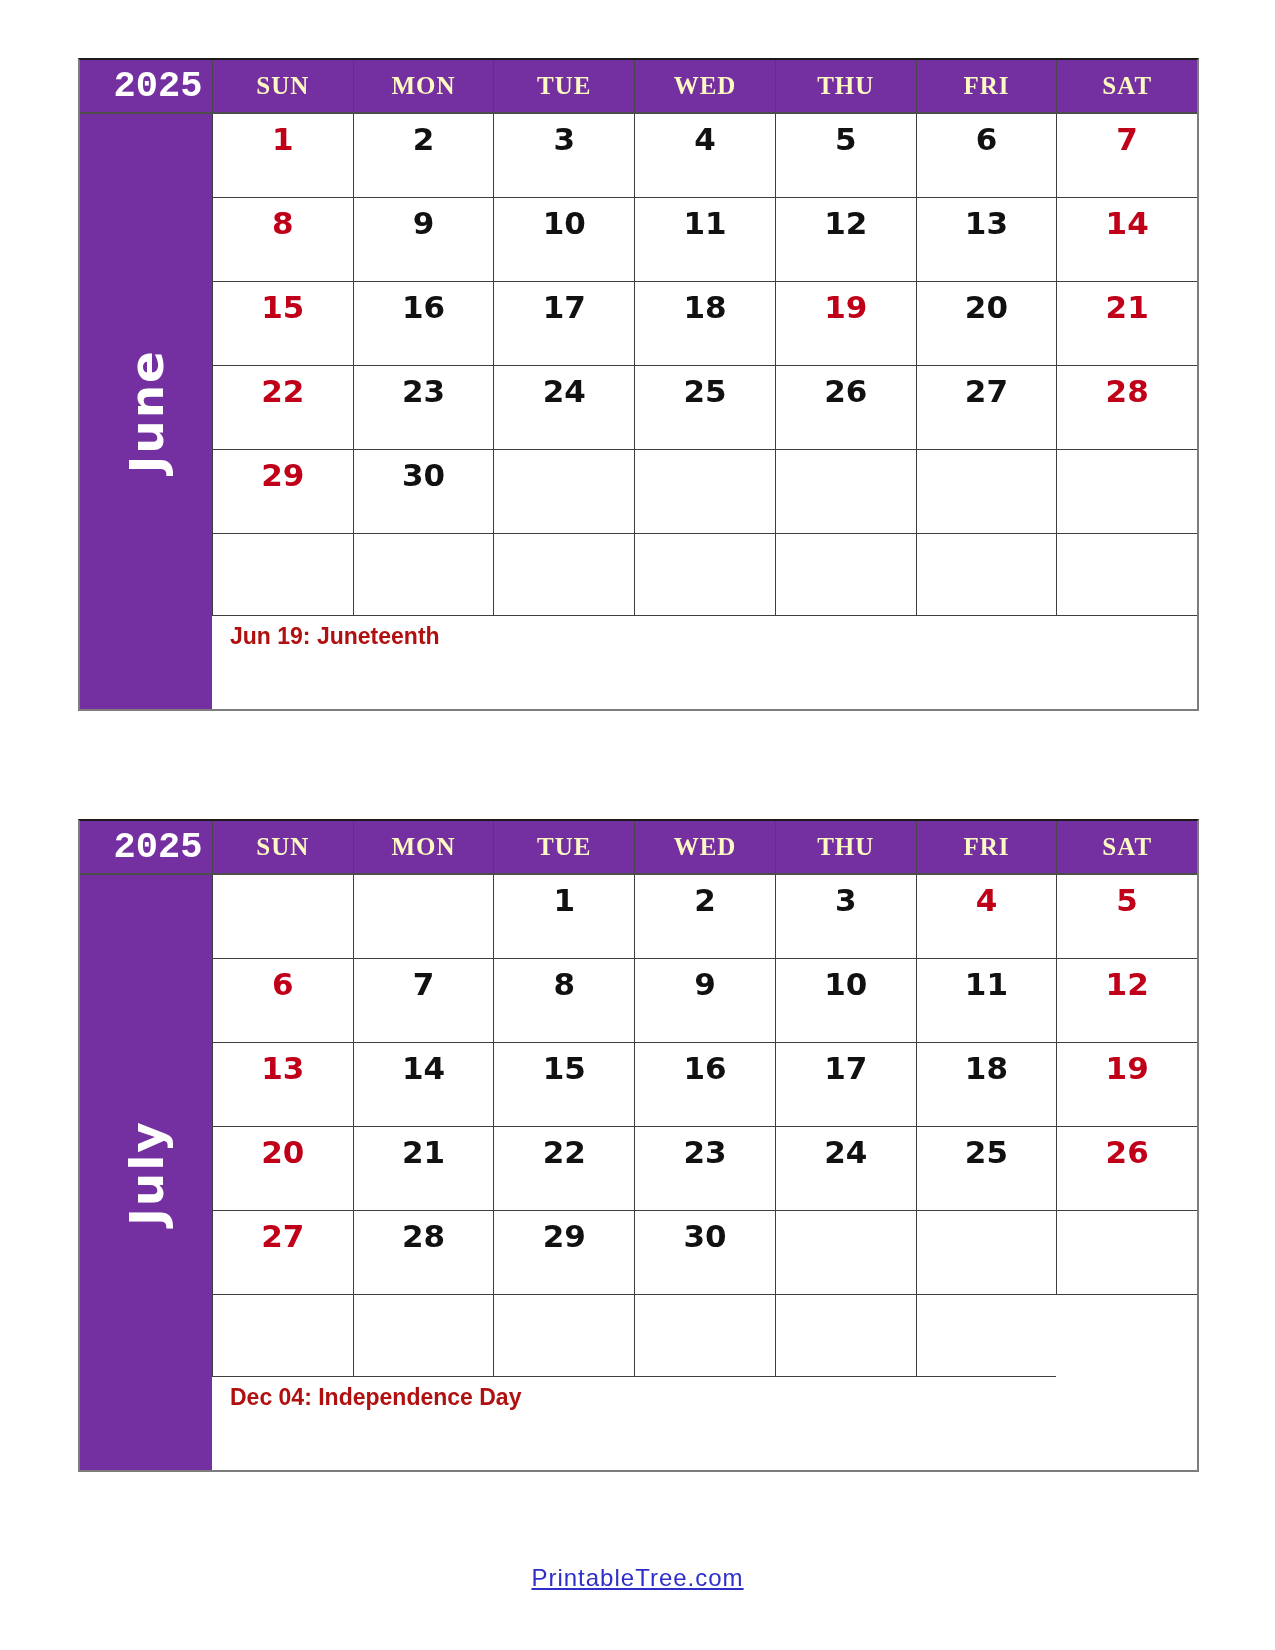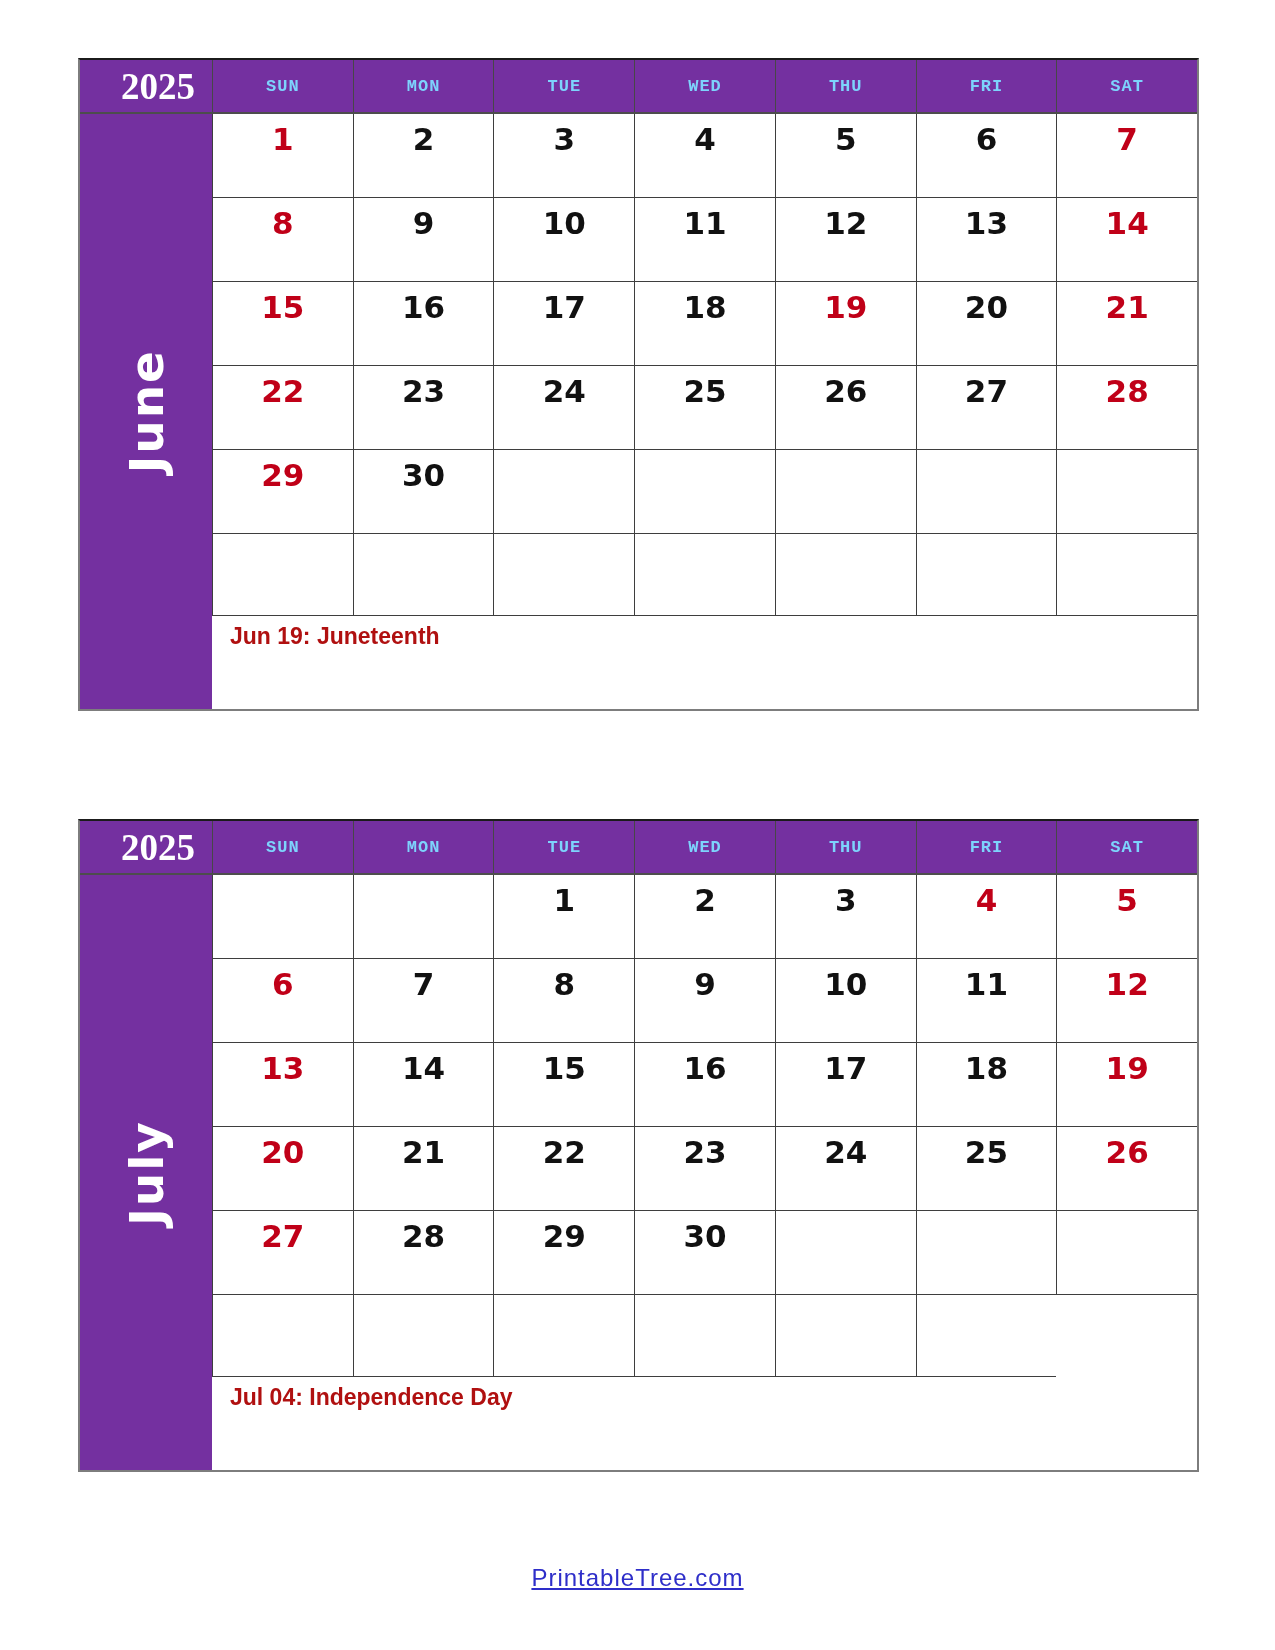--- a/index.html
+++ b/index.html
@@ -31,31 +31,31 @@
   .cal-header{
     display:flex;
     height:54px;
     background:var(--purple);
     border-bottom:2px solid #4d4d4d;
   }
   .year-cell{
     flex:0 0 132px;
     display:flex;align-items:center;justify-content:center;
     color:#ffffff;
-    font-family:Liberation Serif, serif;
+    font-family:Liberation Mono, monospace;
     font-weight:bold;font-size:37px;padding-left:24px;
   }
   .weekday-cells{flex:1;display:flex;}
   .weekday-cell{
     flex:1;
     display:flex;align-items:center;justify-content:center;
     border-left:1px solid #474747;
-    color:#7dd3fc;
-    font-family:Liberation Mono, monospace;
-    font-weight:bold;font-size:17px;
+    color:#fef9c3;
+    font-family:Liberation Serif, serif;
+    font-weight:bold;font-size:25px;
     letter-spacing:1px;
   }
 
   .cal-body{display:flex;}
   .month-band{
     flex:0 0 132px;
     background:var(--purple);
     display:flex;align-items:center;justify-content:center;
   }
   .month-name{
@@ -231,21 +231,21 @@
             <div class="day-cell"></div>
             <div class="day-cell"></div>
             <div class="day-cell"></div>
             <div class="day-cell"></div>
             <div class="day-cell"></div>
             <div class="day-cell"></div>
             <div class="day-cell"></div>
             <div class="day-cell"></div>
             <div class="day-cell"></div>
           </div>
-        <div class="holiday-row">Jul 04: Independence Day</div>
+        <div class="holiday-row">Dec 04: Independence Day</div>
       </div>
     </div>
   </section>
 
   <div class="footer">
     <a href="#">PrintableTree.com</a>
   </div>
 
 </div>
 

